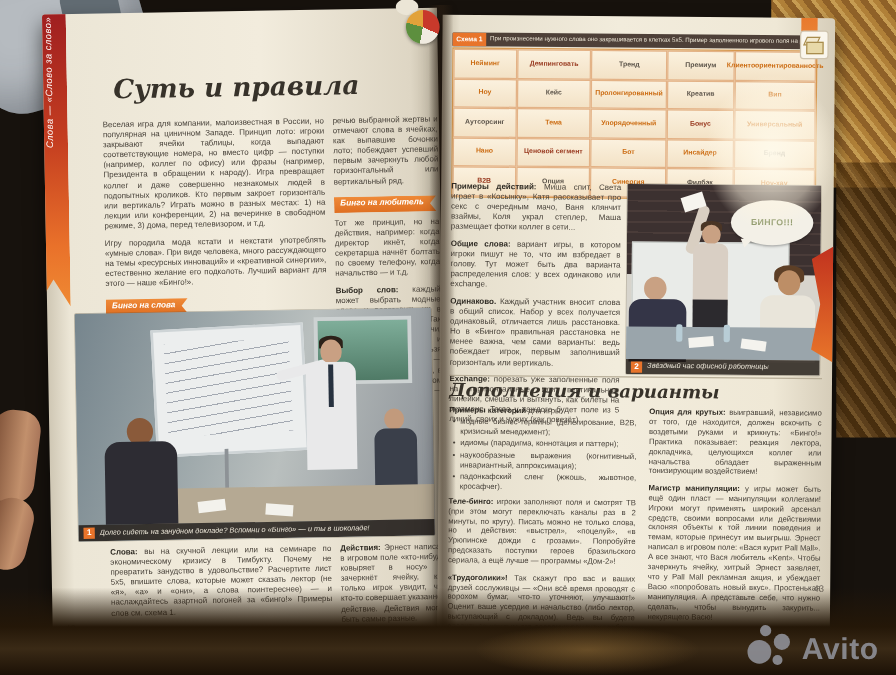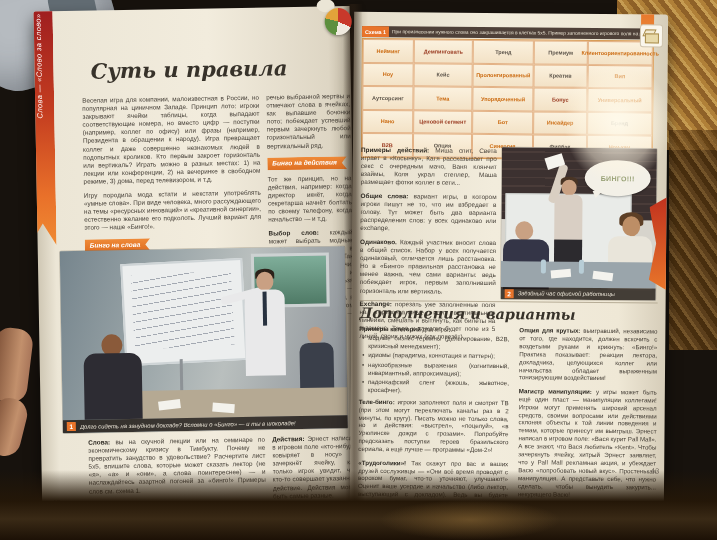--- a/index.html
+++ b/index.html
@@ -177,21 +177,21 @@
 
       <div class="lp-cols bodytxt">
         <div class="colA">
           <p>Веселая игра для компании, малоизвестная в России, но популярная на циничном Западе. Принцип лото: игроки закрывают ячейки таблицы, когда выпадают соответствующие номера, но вместо цифр — поступки (например, коллег по офису) или фразы (например, Президента в обращении к народу). Игра превращает коллег и даже совершенно незнакомых людей в подопытных кроликов. Кто первым закроет горизонталь или вертикаль? Играть можно в разных местах: 1) на лекции или конференции, 2) на вечеринке в свободном режиме, 3) дома, перед телевизором, и т.д.</p>
           <p>Игру породила мода кстати и некстати употреблять «умные слова». При виде человека, много рассуждающего на темы «ресурсных инноваций» и «креативной синергии», естественно желание его подколоть. Лучший вариант для этого — наше «Бинго!».</p>
           <div class="ribbon-h">Бинго на слова</div>
           <p>Игровое поле (Схема 1) заполняется необычными словами (см. далее). Затем игроки следят за</p>
         </div>
         <div class="colB">
           <p>речью выбранной жертвы и отмечают слова в ячейках, как выпавшие бочонки лото; побеждает успевший первым зачеркнуть любой горизонтальный или вертикальный ряд.</p>
-          <div class="ribbon-h">Бинго на действия</div>
+          <div class="ribbon-h">Бинго на любитель</div>
           <p>Тот же принцип, но на действия, например: когда директор икнёт, когда секретарша начнёт болтать по своему телефону, когда начальство — и т.д.</p>
           <p><span class="lead">Выбор слов:</span> <span>каждый может выбрать модные слова и расставить их в определённом порядке. Так победа зависит не от удачи, а от знания лексикона и интеллекта. Но нельзя писать обычные слова — только термины, идиомы, в общем иносказания. В этом вся соль игры. Схема 1 — для примера.</span></p>
         </div>
       </div>
 
       <div class="photo photo1">
         <div class="p1-window"></div>
         <div class="p1-board">
             <i></i>
           </div>
@@ -336,13 +336,22 @@
     <div class="edge-stack-l"></div>
     <div class="ball-blob"></div>
     <div class="ball-icon"></div>
   </div>
 
   <div class="finger f1"></div>
   <div class="finger f2"></div>
   <div class="table-bottom"></div>
   <div class="table-sheen"></div>
 
+  <div class="avito">
+    <span class="avito-dots">
+      <b class="ad1"></b>
+        <b class="ad2"></b>
+        <b class="ad3"></b>
+        <b class="ad4"></b>
+    </span>
+    <span class="avito-text">Avito</span>
+  </div>
 </div>
 
 </body></html>

